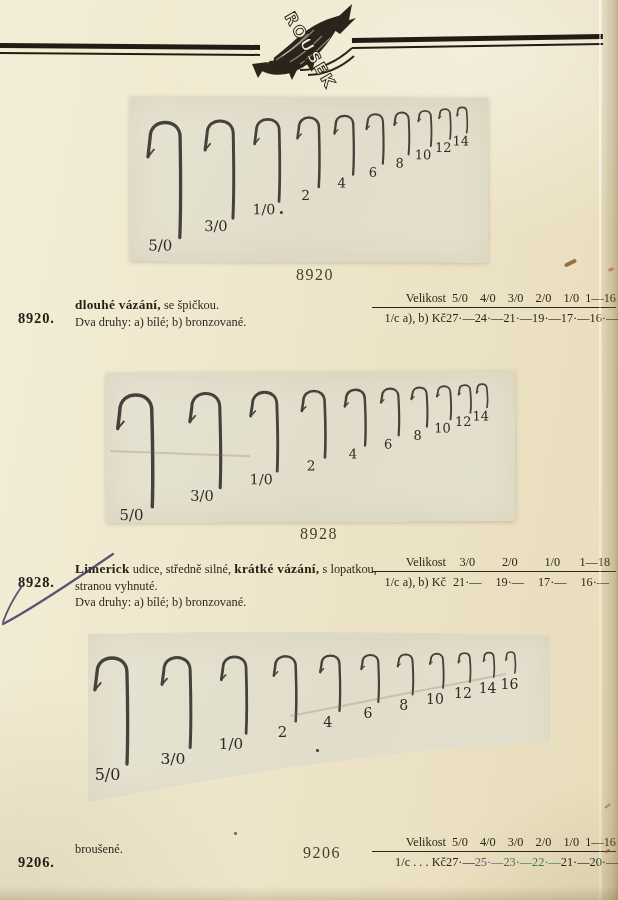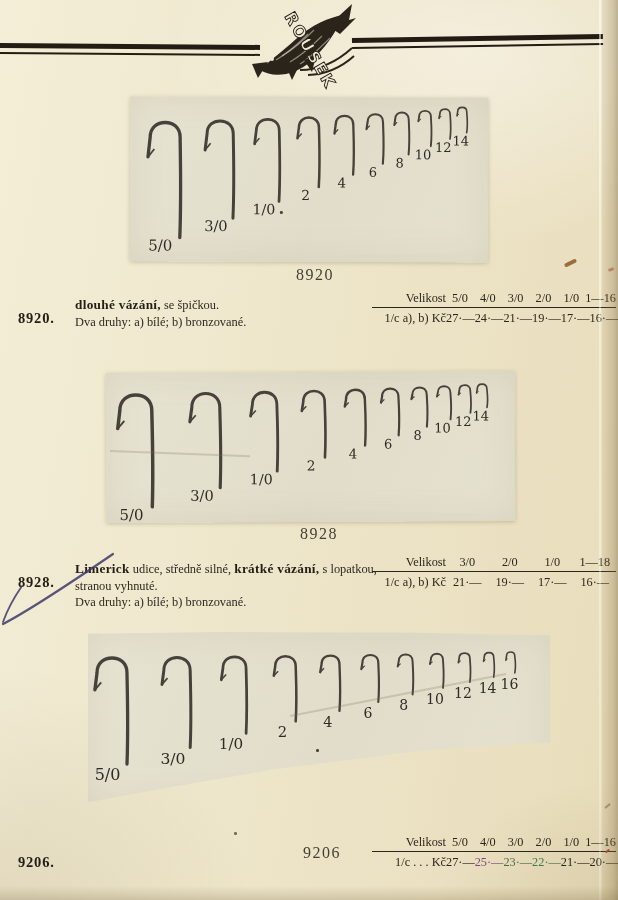--- a/index.html
+++ b/index.html
@@ -231,20 +231,21 @@
     <div class="sec-num">8928.</div>
     <div class="desc">
         <div class="line"><span class="b">Limerick</span><span> udice, středně silné, </span><span class="b">krátké vázání,</span><span> s lopatkou,</span></div>
         <div class="line"><span>stranou vyhnuté.</span></div>
         <div class="line"><span>Dva druhy: a) bílé; b) bronzované.</span></div>
       </div>
   </div>
   <div class="section" id="sec3">
     <div class="sec-num">9206.</div>
     <div class="desc">
+        <div class="line"><span>broušené.</span></div>
       </div>
   </div>
 
   <div class="ptable" id="tbl1">
       <div class="trow">
         <div class="tcell lbl">Velikost</div>
         <div class="tcell num">5/0</div>
         <div class="tcell num">4/0</div>
         <div class="tcell num">3/0</div>
         <div class="tcell num">2/0</div>

